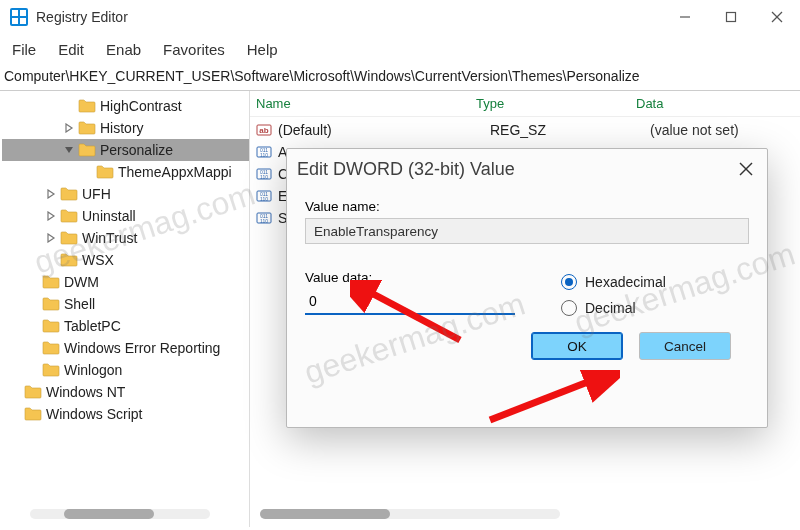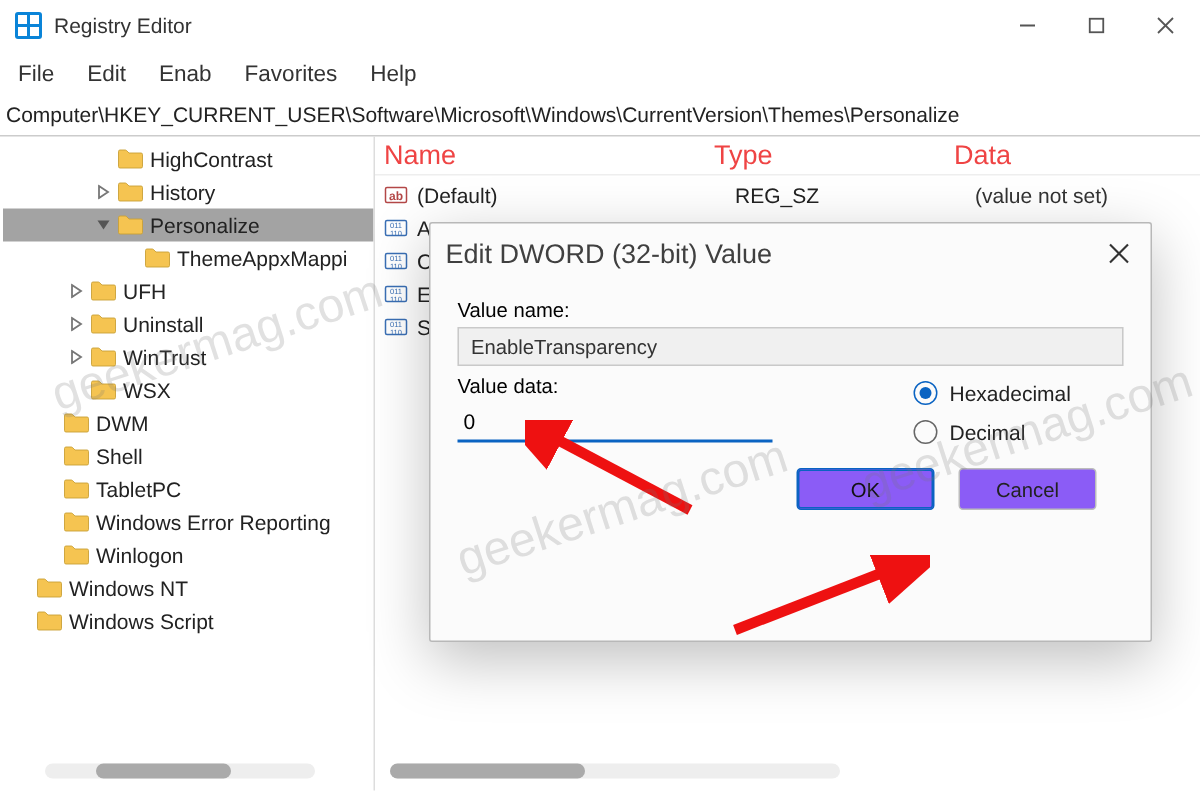--- a/index.html
+++ b/index.html
@@ -14,50 +14,50 @@
   .addressbar { padding: 4px 8px 6px 4px; border-bottom: 1px solid #ccc; font-size: 14px; color: #222; white-space: nowrap; overflow: hidden; }
   .client { display: flex; height: calc(530px - 34px - 30px - 30px); }
   .tree { width: 250px; border-right: 1px solid #ddd; overflow: hidden; padding-top: 4px; position: relative;}
   .tree-inner { padding-left: 2px; }
   .node { display: flex; align-items: center; height: 22px; white-space: nowrap; overflow: hidden; }
   .exp { width: 14px; height: 14px; display: inline-flex; align-items:center; justify-content:center; color:#666; font-size:10px; margin-right:0px;}
   .folder { width: 18px; height: 14px; margin: 0 4px 0 2px; display:inline-flex; }
   .node-label { font-size: 14px; }
   .node.selected { background: #a3a3a3; }
   .list { flex: 1; position: relative; }
-  .list-header { display: flex; height: 26px; align-items: center; border-bottom: 1px solid #eee; padding-left: 6px; font-size: 18px; color:#ef4444;}
+  .list-header { display: flex; height: 26px; align-items: center; border-bottom: 1px solid #eee; padding-left: 6px; font-size: 13px; color:#15803d;}
   .col-name { width: 220px; }
   .col-type { width: 160px; }
   .col-data { flex:1; }
   .rows { padding-top: 2px; }
   .row { display: flex; align-items: center; height: 22px; padding-left: 6px; }
   .val-icon { width: 16px; height: 16px; margin-right: 6px; display:inline-flex; }
   .row .col-name { width: 212px; font-size:14px;}
   .row .col-type { width: 160px; font-size:14px;}
   .row .col-data { flex:1; font-size:14px; color:#333;}
 
   
   .overlay { position:absolute; left:286px; top:148px; width:482px; height:280px; background:#fbfbfb; border:1px solid #b8b8b8; box-shadow:0 12px 40px rgba(0,0,0,.25); border-radius:2px; }
   .dlg-title { display:flex; align-items:center; height:40px; padding:0 10px; }
   .dlg-title .t { font-size:18px; color:#404040; }
   .dlg-close { margin-left:auto; font-size:16px; color:#444; padding:4px;}
   .dlg-body { padding: 4px 18px 0 18px; }
   .lbl { font-size:13.5px; color:#000000; margin-top:6px;}
   .val-name-box { width: 100%; height: 26px; background:#f0f0f0; border:1px solid #c9c9c9; display:flex; align-items:center; padding:0 8px; margin-top:4px; font-size:13.5px; color:#333;}
-  .row2 { display:flex; margin-top:0;gap:48px; }
+  .row2 { display:flex; margin-top:20px; }
   .left2 { width: 230px; }
   .right2 { flex:1; padding-left:26px; }
   .val-data-input { width: 210px; height:26px; border:none; border-bottom:2px solid #0a63c2; background:transparent; font-size:14px; padding:2px 4px; outline:none; margin-top:4px;}
   .group-title { font-size:13.5px; color:#333; }
   .radio { display:flex; align-items:center; margin-top:10px; gap:8px; font-size:14px;}
   .radio-circle { width:16px; height:16px; border-radius:50%; border:1.5px solid #666; display:inline-flex; align-items:center; justify-content:center;}
   .radio-circle.checked { border-color:#0a63c2; }
   .radio-circle.checked::after { content:""; width:8px; height:8px; background:#0a63c2; border-radius:50%; }
   .dlg-buttons { display:flex; justify-content:flex-end; gap:16px; padding: 16px 18px 0 0;}
-  .btn { width:92px; height:28px; display:flex; align-items:center; justify-content:center; background:#8b5cf6; border:1px solid #bcbcbc; border-radius:3px; font-size:13.5px;}
+  .btn { width:92px; height:28px; display:flex; align-items:center; justify-content:center; background:#7dd3fc; border:1px solid #bcbcbc; border-radius:3px; font-size:13.5px;}
   .btn.primary { border-color:#0a63c2; box-shadow: inset 0 0 0 1px #0a63c2; color:#111;}
   
   .hscroll { position:absolute; bottom:6px; height:14px; background:transparent; display:flex; align-items:center;}
   .hscroll .track { height:10px; background:#eee; border-radius:5px; position:relative; width:100%;}
   .hscroll .thumb { position:absolute; height:10px; background:#aaa; border-radius:5px;}
   
   svg { display:block; }
 
   
   .arrow { position:absolute; pointer-events:none; }

